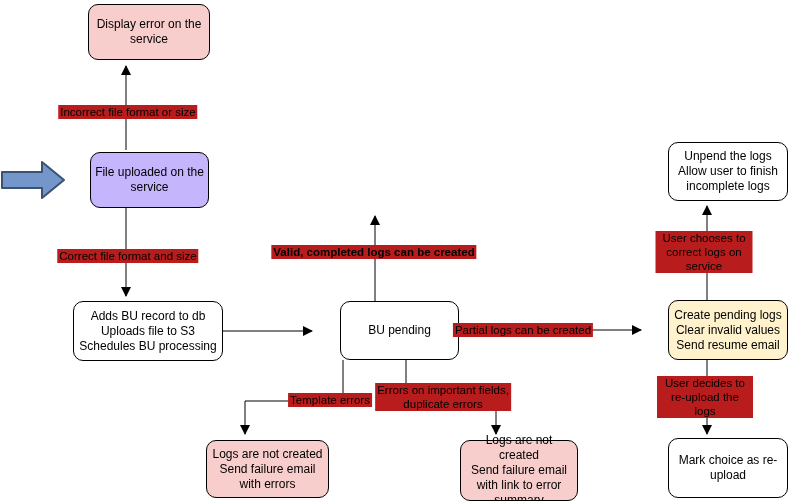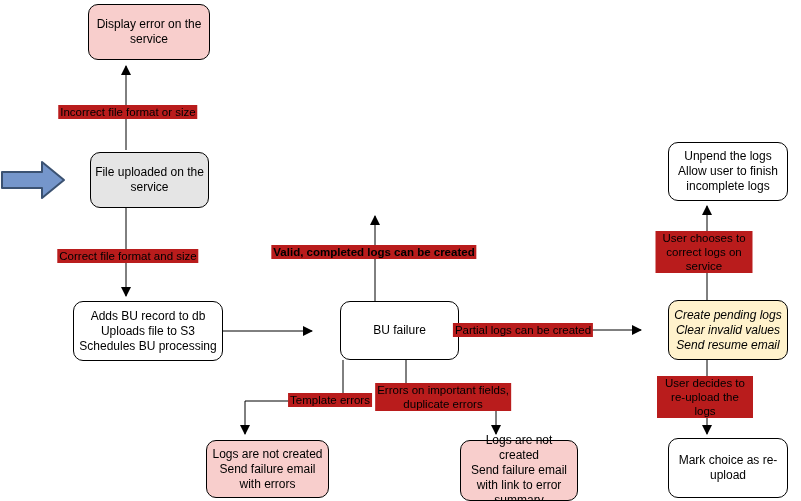--- a/index.html
+++ b/index.html
@@ -9,36 +9,36 @@
   }
   #edges{position:absolute;left:0;top:0;z-index:1;}
   .node{
     position:absolute;box-sizing:border-box;z-index:2;
     border:1px solid #000;border-radius:10px;
     display:flex;align-items:center;justify-content:center;
     text-align:center;font-size:12px;line-height:15px;color:#000;
     white-space:pre-line;padding:2px 3px;margin-left:23px;
   }
   .fill-pink{background:#f8cecc;}
-  .fill-blue{background:#e5e5e5;}
+  .fill-blue{background:#c4b5fd;}
   .fill-green{background:#a6d397;}
   .fill-yellow{background:#fff2cc;}
   .fill-white{background:#ffffff;}
   .edge-label{
     position:absolute;z-index:3;transform:translate(-50%,-50%);
     background:#b91c1c;font-size:11.5px;line-height:14px;color:#000;
     text-align:center;white-space:pre-line;padding:0 2px;
   }
   
   #n-display-error      {left:65px; top:4px;   width:122px;height:56px;}
   #n-file-uploaded      {left:67px; top:152px; width:119px;height:56px;}
   #n-adds-bu            {left:50px; top:301px; width:150px;height:60px;}
   #n-bu-service         {left:317px;top:301px; width:119px;height:59px;}
   #n-uploads-logs       {left:318px;top:148px; width:118px;height:63px;}
-  #n-create-pending     {left:645px;top:300px; width:120px;height:60px;font-style:italic;}
+  #n-create-pending     {left:645px;top:300px; width:120px;height:60px;}
   #n-unpend             {left:645px;top:142px; width:120px;height:59px;}
   #n-mark-choice        {left:645px;top:438px; width:120px;height:60px;}
   #n-logs-errors        {left:183px;top:440px; width:123px;height:58px;}
   #n-logs-summary       {left:437px;top:440px; width:118px;height:61px;}
   
   #l-incorrect {left:128px;top:112px;}
   #l-correct   {left:128px;top:256px;}
   #l-valid     {left:374px;top:252px;font-weight:bold;}
   #l-partial   {left:523px;top:330px;}
   #l-chooses   {left:704px;top:252px;}
@@ -72,21 +72,21 @@
   <div class="node fill-pink" id="n-display-error">Display error on the
 service</div>
 
   <div class="node fill-blue" id="n-file-uploaded">File uploaded on the
 service</div>
 
   <div class="node fill-white" id="n-adds-bu">Adds BU record to db
 Uploads file to S3
 Schedules BU processing</div>
 
-  <div class="node fill-white" id="n-bu-service">BU failure</div>
+  <div class="node fill-white" id="n-bu-service">BU pending</div>
 
 
   <div class="node fill-yellow" id="n-create-pending">Create pending logs
 Clear invalid values
 Send resume email</div>
 
   <div class="node fill-white" id="n-mark-choice">Mark choice as re-
 upload</div>
 
   <div class="node fill-white" id="n-unpend">Unpend the logs

